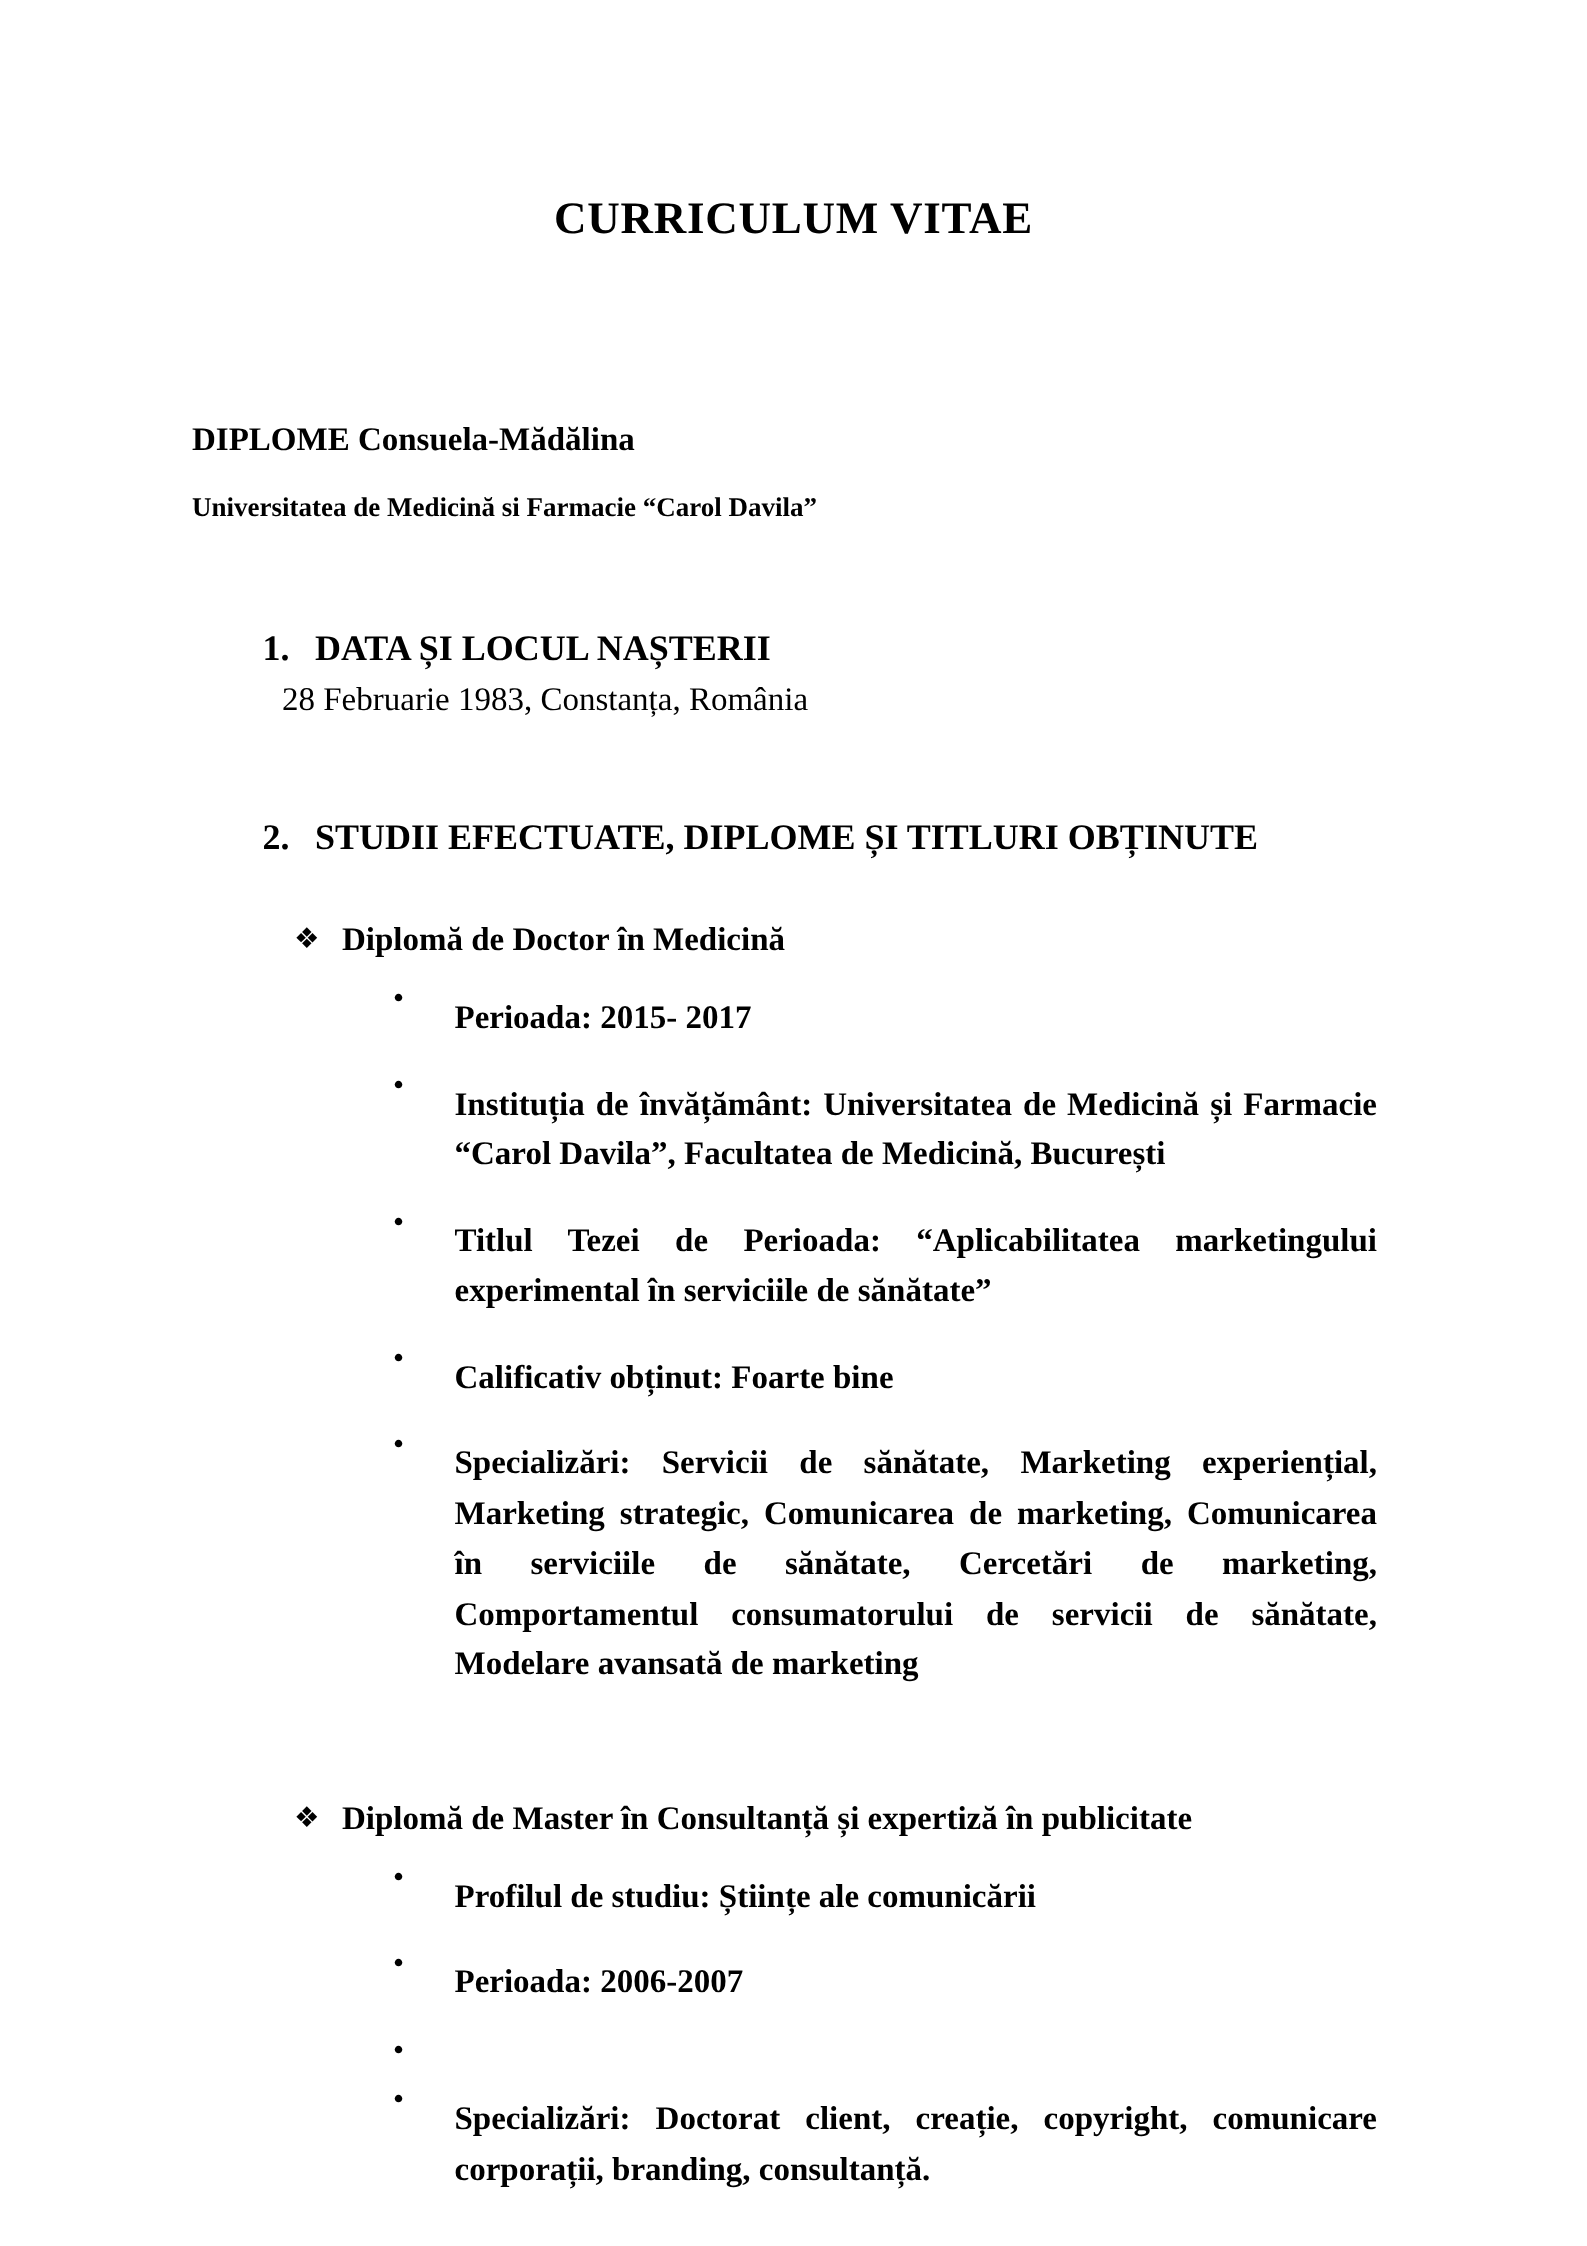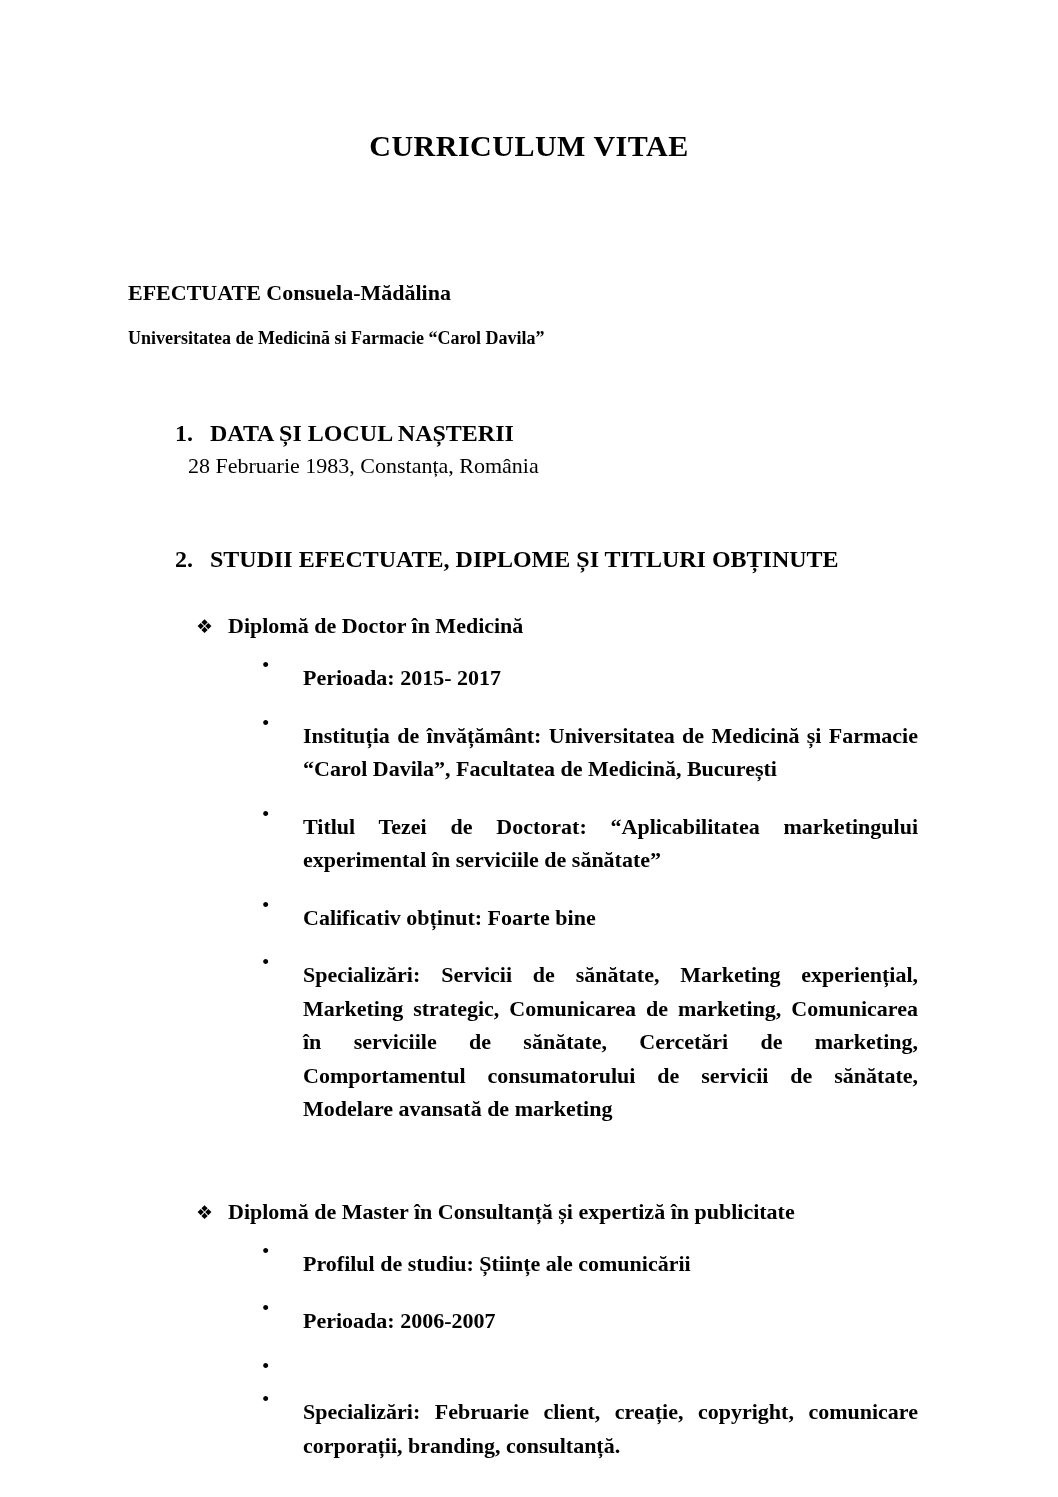--- a/index.html
+++ b/index.html
@@ -95,21 +95,21 @@
     font-weight: bold;
   }
 </style>
 </head>
 <body>
 
 <div class="page">
 
   <h1 class="title">CURRICULUM VITAE</h1>
 
-  <p class="name">EFECTUATE Consuela-Mădălina</p>
+  <p class="name">DIPLOME Consuela-Mădălina</p>
   <p class="affiliation">Universitatea de Medicină si Farmacie “Carol Davila”</p>
 
   <div class="sec1">
     <div class="section-heading">
       <span class="section-num">1.</span>
       <span>DATA ȘI LOCUL NAȘTERII</span>
     </div>
     <p class="sec1-body">28 Februarie 1983, Constanța, România</p>
   </div>
 
@@ -128,21 +128,21 @@
         <div class="bullet">
           <span class="dot">•</span>
           <p class="btext">Perioada: 2015- 2017</p>
         </div>
         <div class="bullet">
           <span class="dot">•</span>
           <p class="btext">Instituția de învățământ: Universitatea de Medicină și Farmacie “Carol Davila”, Facultatea de Medicină, București</p>
         </div>
         <div class="bullet">
           <span class="dot">•</span>
-          <p class="btext">Titlul Tezei de Doctorat: “Aplicabilitatea marketingului experimental în serviciile de sănătate”</p>
+          <p class="btext">Titlul Tezei de Perioada: “Aplicabilitatea marketingului experimental în serviciile de sănătate”</p>
         </div>
         <div class="bullet">
           <span class="dot">•</span>
           <p class="btext">Calificativ obținut: Foarte bine</p>
         </div>
         <div class="bullet">
           <span class="dot">•</span>
           <p class="btext">Specializări: Servicii de sănătate, Marketing experiențial, Marketing strategic, Comunicarea de marketing, Comunicarea în serviciile de sănătate, Cercetări de marketing, Comportamentul consumatorului de servicii de sănătate, Modelare avansată de marketing</p>
         </div>
       </div>
@@ -160,19 +160,19 @@
         </div>
         <div class="bullet">
           <span class="dot">•</span>
           <p class="btext">Perioada: 2006-2007</p>
         </div>
         <div class="bullet">
           <span class="dot">•</span>
         </div>
         <div class="bullet">
           <span class="dot">•</span>
-          <p class="btext">Specializări: Februarie client, creație, copyright, comunicare corporații, branding, consultanță.</p>
+          <p class="btext">Specializări: Doctorat client, creație, copyright, comunicare corporații, branding, consultanță.</p>
         </div>
       </div>
     </div>
 
   </div>
 </div>
 
 </body></html>

